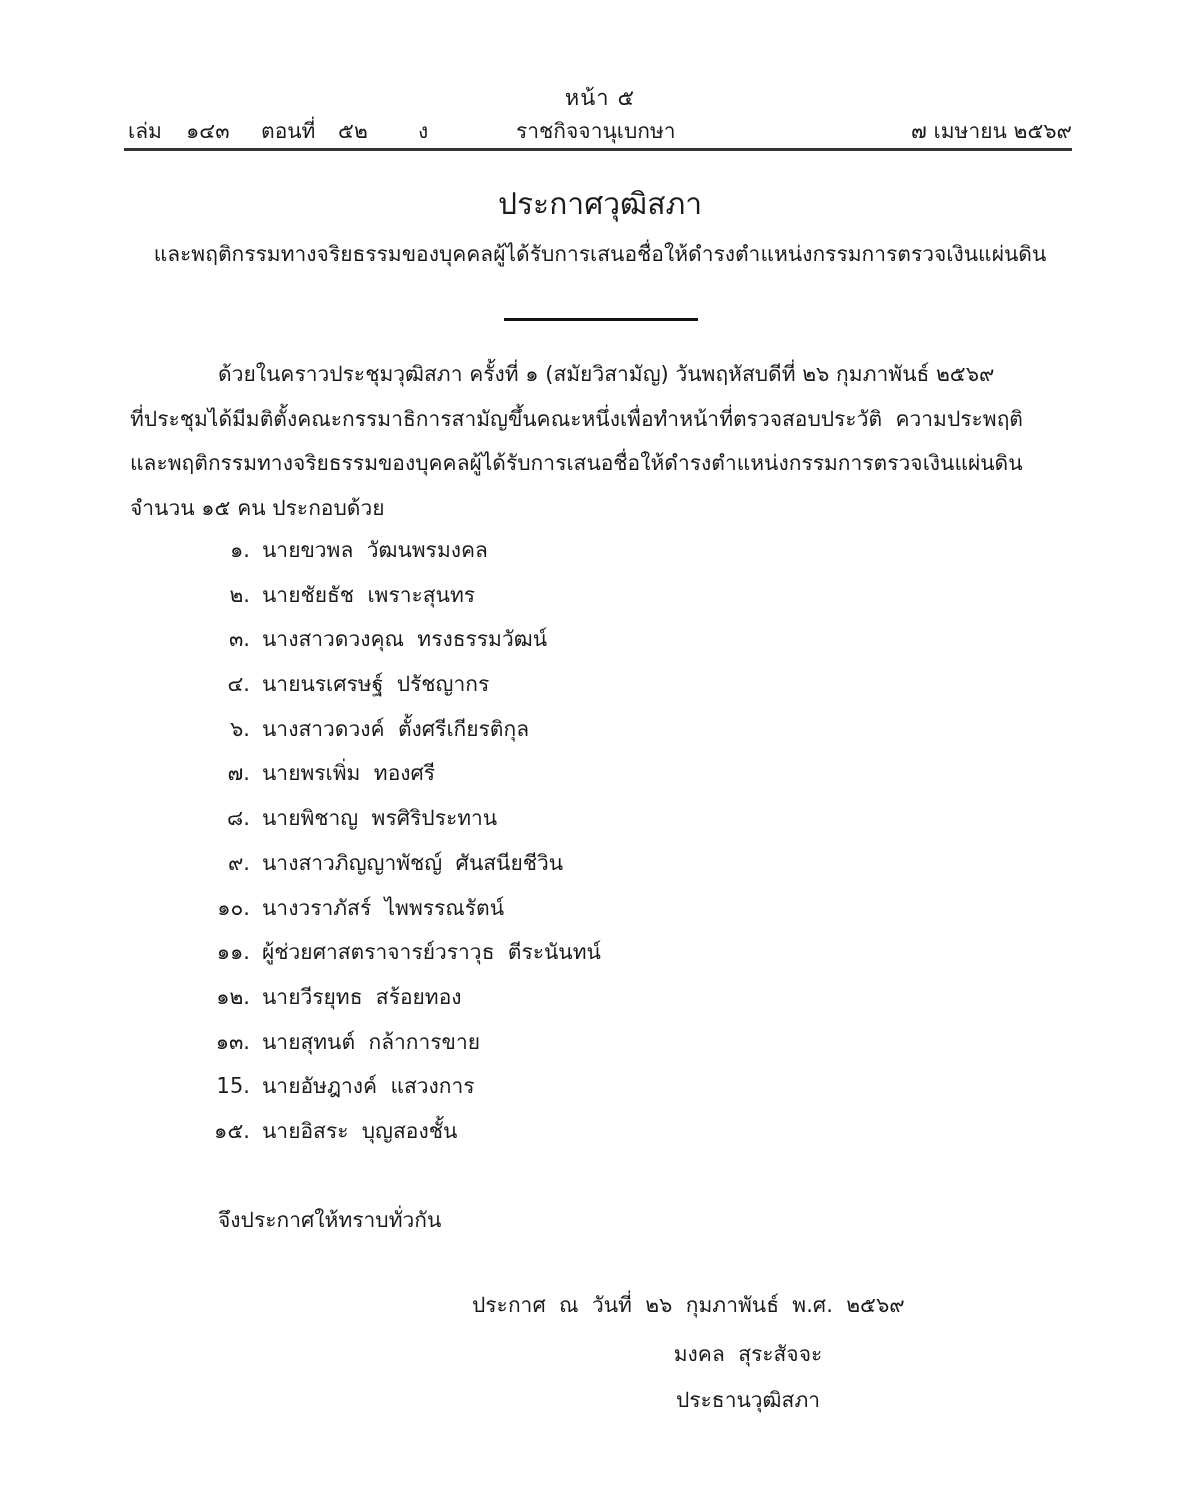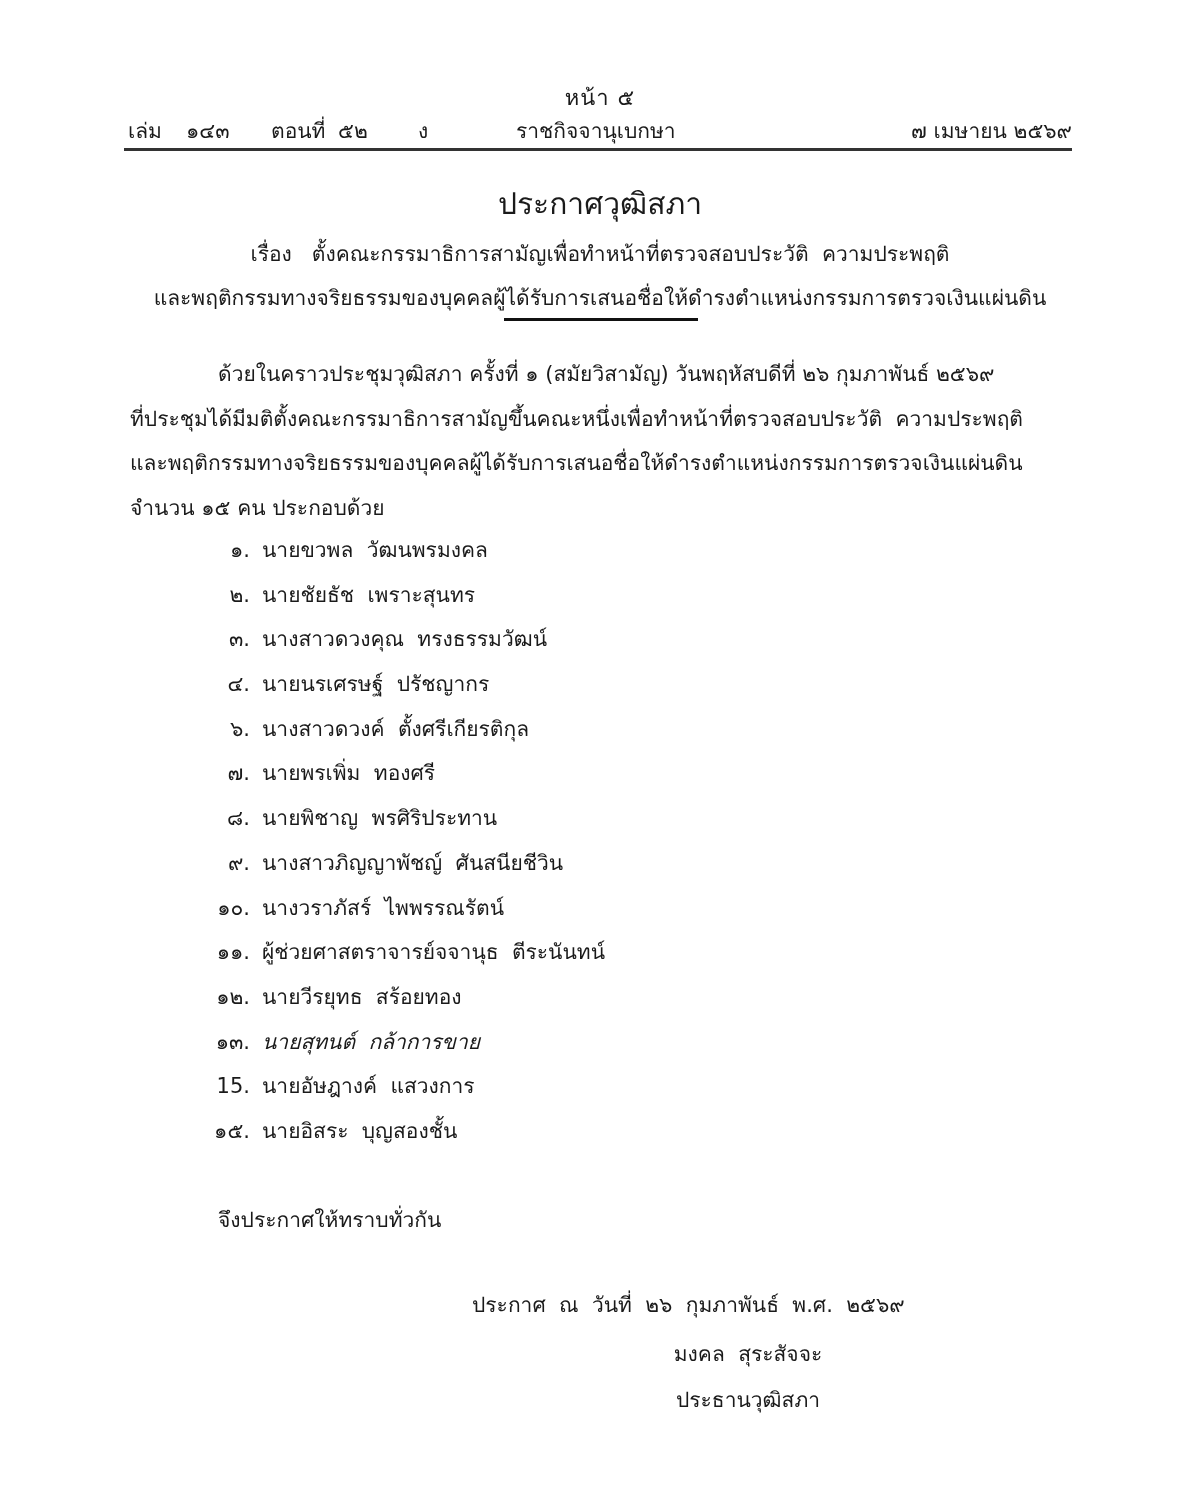--- a/index.html
+++ b/index.html
@@ -32,21 +32,21 @@
       position: absolute;
       top: 114px;
       left: 128px;
       width: 944px;
       height: 32px;
       font-size: 21px;
     }
     .header-row span { position: absolute; top: 0; white-space: nowrap; }
     .h-vol-label { left: 0; }
     .h-vol-num { left: 58px; }
-    .h-issue-label { left: 143px; }
+    .h-issue-label { left: 133px; }
     .h-issue-num { left: 210px; }
     .h-section { left: 290px; }
     .h-gazette { left: 388px; }
     .h-date { right: 0; }
     .header-rule {
       position: absolute;
       top: 148px;
       left: 124px;
       width: 948px;
       height: 3px;
@@ -157,21 +157,20 @@
     <span class="h-section">ง</span>
     <span class="h-gazette">ราชกิจจานุเบกษา</span>
     <span class="h-date">๗ เมษายน ๒๕๖๙</span>
   </div>
 
   <div class="header-rule"></div>
 
   <div class="title">ประกาศวุฒิสภา</div>
 
   <div class="subject">
-    <div style="white-space:pre;">เรื่อง   ตั้งคณะกรรมาธิการสามัญเพื่อทำหน้าที่ตรวจสอบประวัติ  ความประพฤติ</div>
     <div>และพฤติกรรมทางจริยธรรมของบุคคลผู้ได้รับการเสนอชื่อให้ดำรงตำแหน่งกรรมการตรวจเงินแผ่นดิน</div>
   </div>
 
   <div class="subject-rule"></div>
 
   <div class="body-para">
     <span class="line indent">ด้วยในคราวประชุมวุฒิสภา ครั้งที่ ๑ (สมัยวิสามัญ) วันพฤหัสบดีที่ ๒๖ กุมภาพันธ์ ๒๕๖๙</span>
     <span class="line" style="white-space:pre;">ที่ประชุมได้มีมติตั้งคณะกรรมาธิการสามัญขึ้นคณะหนึ่งเพื่อทำหน้าที่ตรวจสอบประวัติ  ความประพฤติ</span>
     <span class="line">และพฤติกรรมทางจริยธรรมของบุคคลผู้ได้รับการเสนอชื่อให้ดำรงตำแหน่งกรรมการตรวจเงินแผ่นดิน</span>
     <span class="line">จำนวน ๑๕ คน ประกอบด้วย</span>
@@ -180,23 +179,23 @@
   <ul class="members">
     <li><span class="num">๑.</span><span style="white-space:pre;">นายขวพล  วัฒนพรมงคล</span></li>
     <li><span class="num">๒.</span><span style="white-space:pre;">นายชัยธัช  เพราะสุนทร</span></li>
     <li><span class="num">๓.</span><span style="white-space:pre;">นางสาวดวงคุณ  ทรงธรรมวัฒน์</span></li>
     <li><span class="num">๔.</span><span style="white-space:pre;">นายนรเศรษฐ์  ปรัชญากร</span></li>
     <li><span class="num">๖.</span><span style="white-space:pre;">นางสาวดวงค์  ตั้งศรีเกียรติกุล</span></li>
     <li><span class="num">๗.</span><span style="white-space:pre;">นายพรเพิ่ม  ทองศรี</span></li>
     <li><span class="num">๘.</span><span style="white-space:pre;">นายพิชาญ  พรศิริประทาน</span></li>
     <li><span class="num">๙.</span><span style="white-space:pre;">นางสาวภิญญาพัชญ์  ศันสนียชีวิน</span></li>
     <li><span class="num">๑๐.</span><span style="white-space:pre;">นางวราภัสร์  ไพพรรณรัตน์</span></li>
-    <li><span class="num">๑๑.</span><span style="white-space:pre;">ผู้ช่วยศาสตราจารย์จจานุธ  ตีระนันทน์</span></li>
+    <li><span class="num">๑๑.</span><span style="white-space:pre;">ผู้ช่วยศาสตราจารย์วราวุธ  ตีระนันทน์</span></li>
     <li><span class="num">๑๒.</span><span style="white-space:pre;">นายวีรยุทธ  สร้อยทอง</span></li>
-    <li><span class="num">๑๓.</span><span style="white-space:pre;font-style:italic;">นายสุทนต์  กล้าการขาย</span></li>
+    <li><span class="num">๑๓.</span><span style="white-space:pre;">นายสุทนต์  กล้าการขาย</span></li>
     <li><span class="num">15.</span><span style="white-space:pre;">นายอัษฎางค์  แสวงการ</span></li>
     <li><span class="num">๑๕.</span><span style="white-space:pre;">นายอิสระ  บุญสองชั้น</span></li>
   </ul>
 
   <div class="closing">จึงประกาศให้ทราบทั่วกัน</div>
 
   <div class="sign-block">
     <div class="sign-date" style="white-space:pre;">ประกาศ  ณ  วันที่  ๒๖  กุมภาพันธ์  พ.ศ.  ๒๕๖๙</div>
     <div class="sign-name" style="white-space:pre;">มงคล  สุระสัจจะ</div>
     <div class="sign-title">ประธานวุฒิสภา</div>

